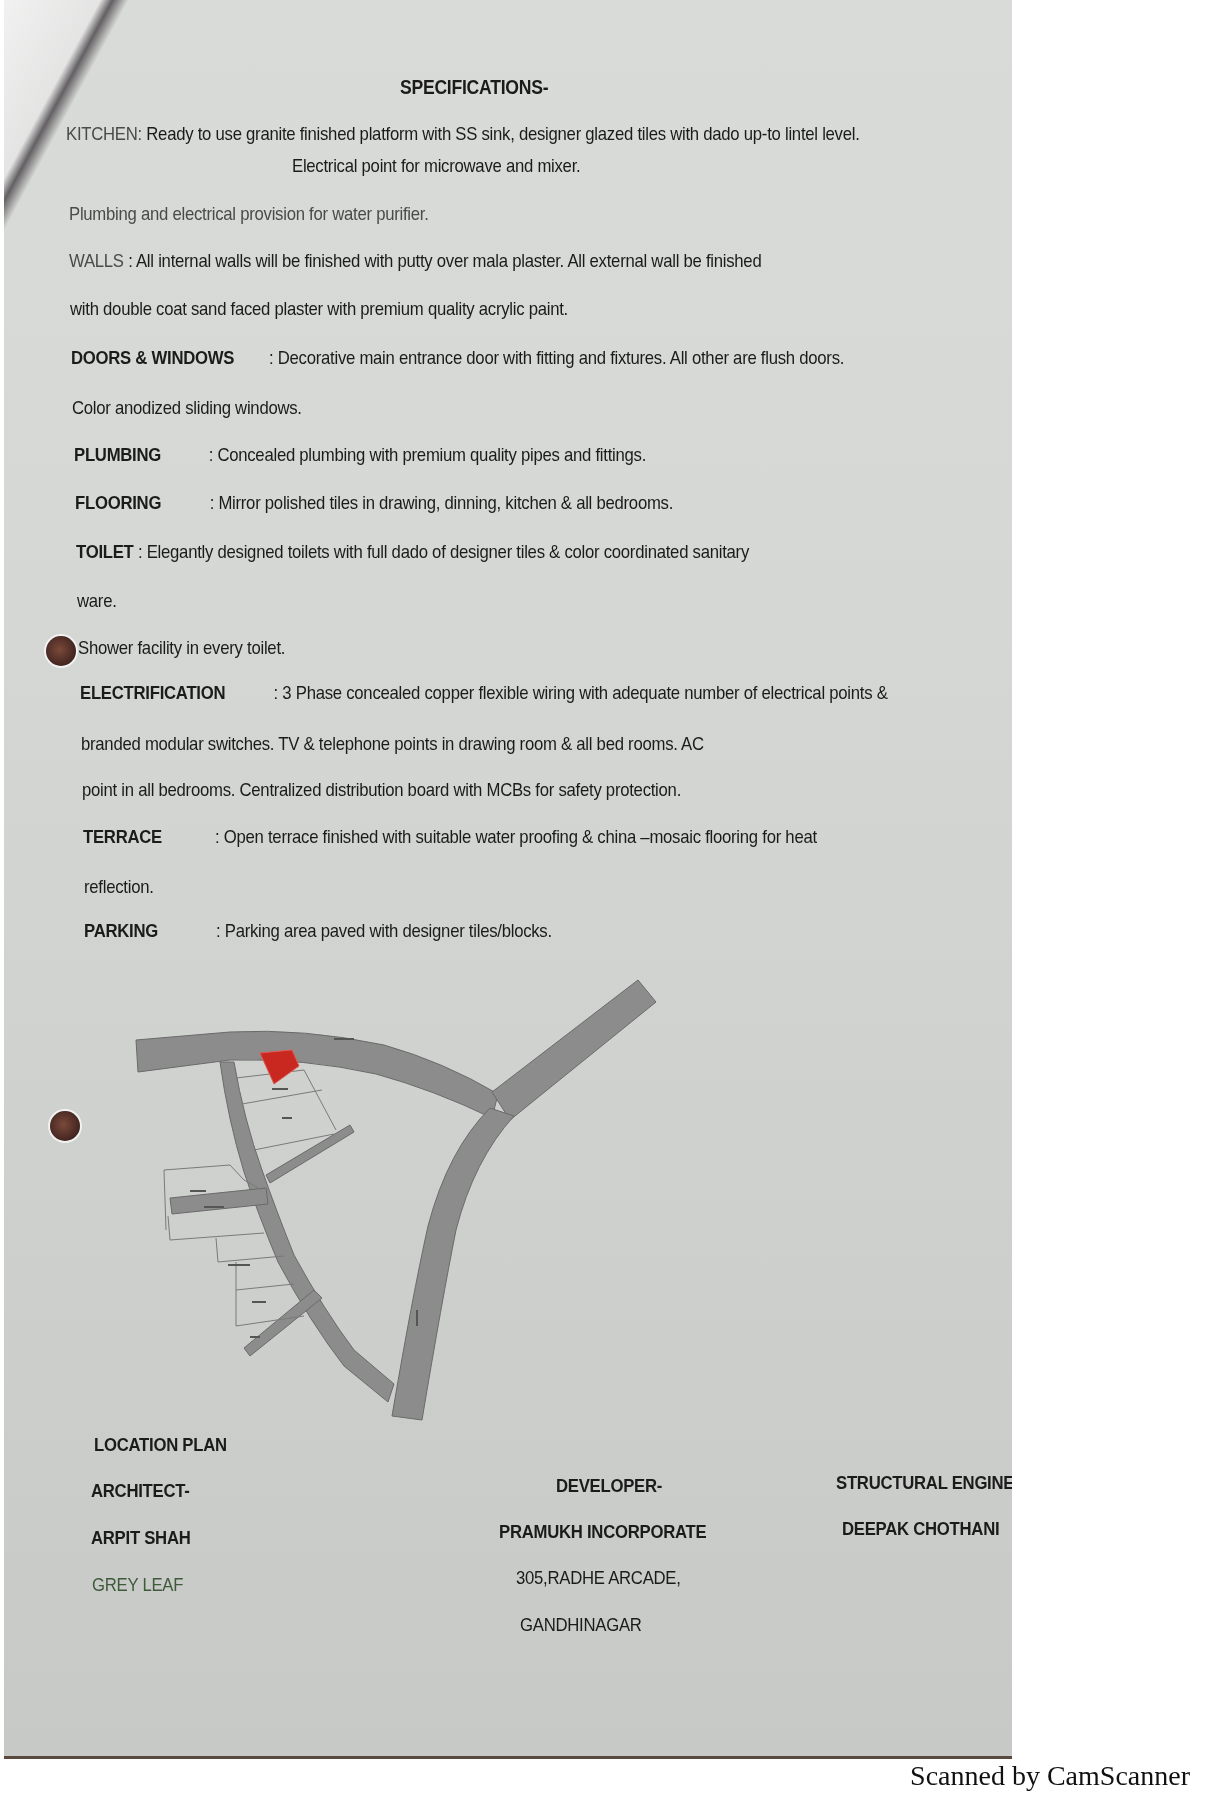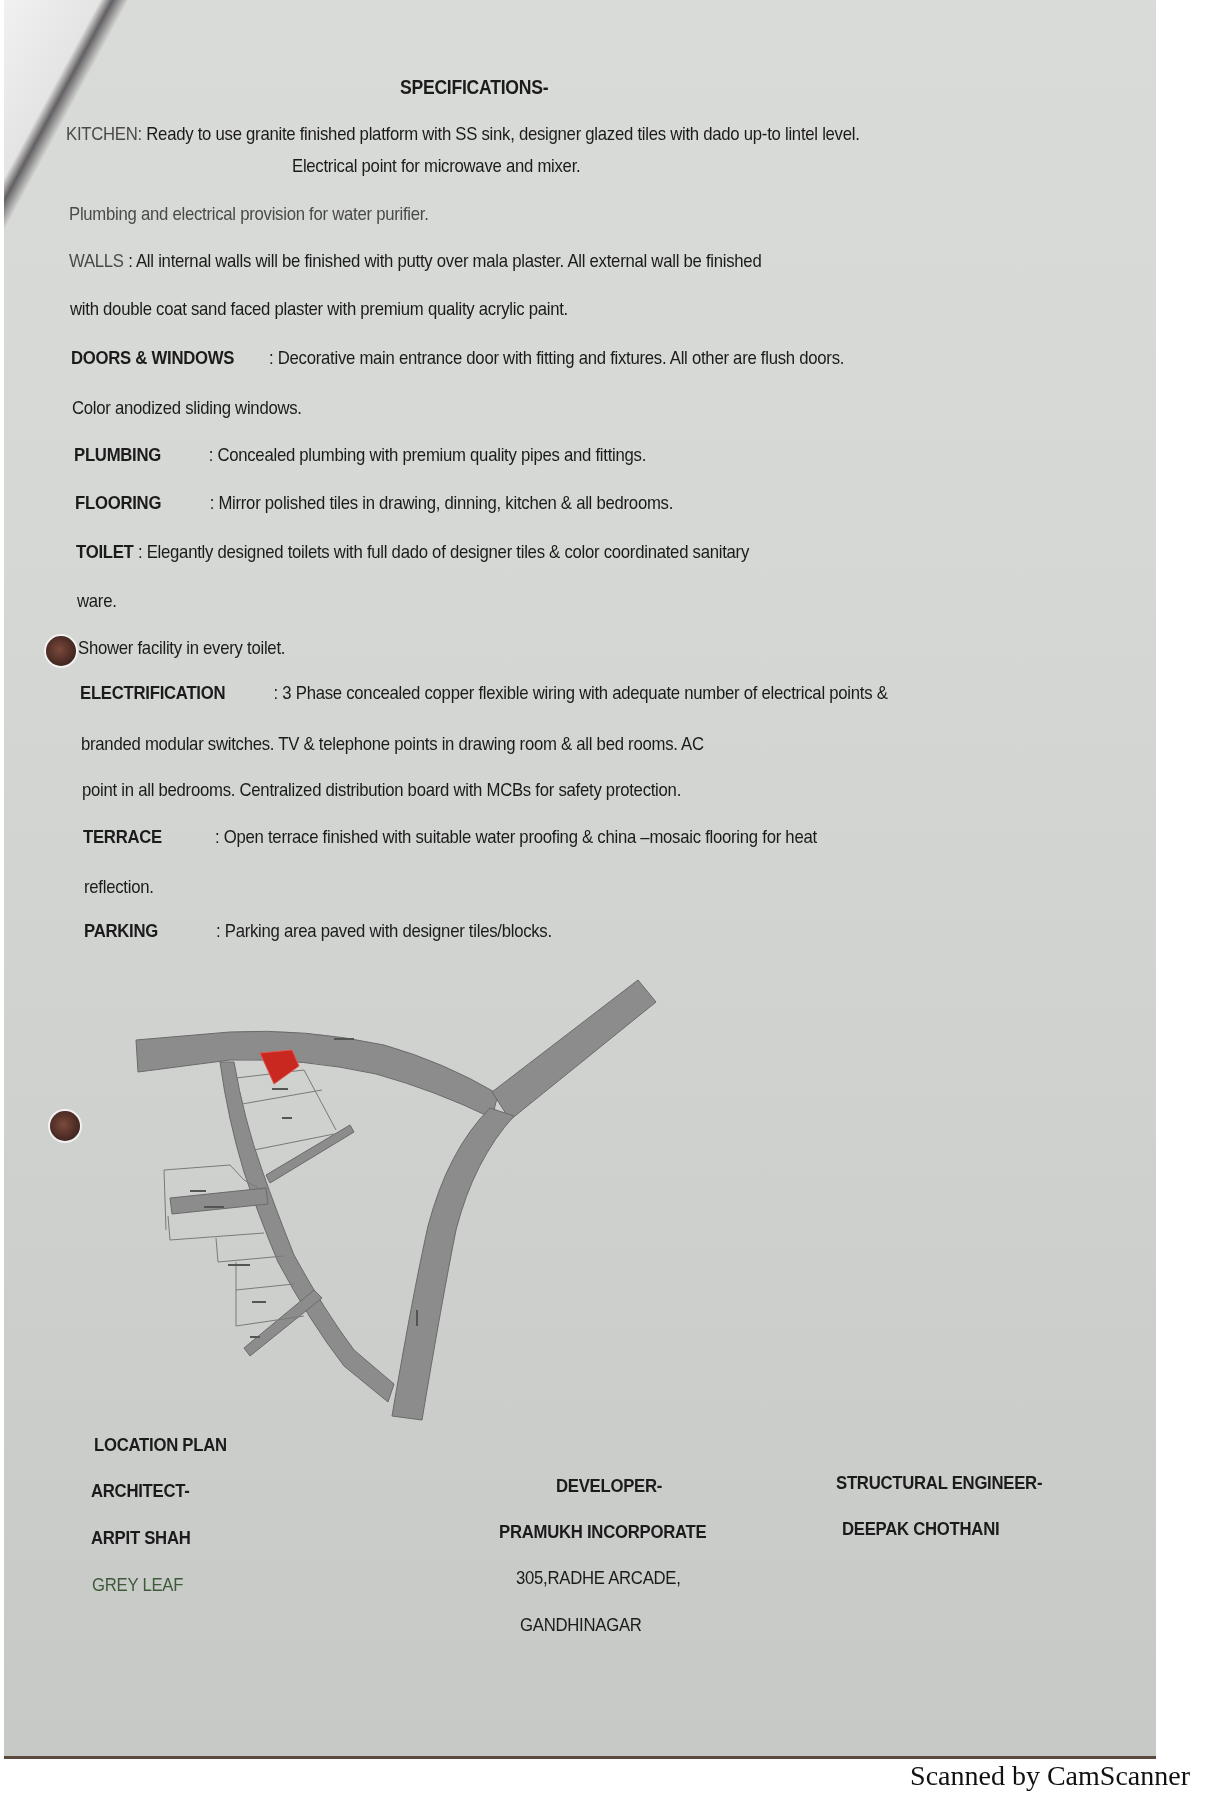--- a/index.html
+++ b/index.html
@@ -2,21 +2,21 @@
 <html><head>
 <meta charset="utf-8">
 <style>
   html, body { margin:0; padding:0; }
   body {
     width:1212px; height:1802px; position:relative; overflow:hidden;
     background:#ffffff;
     font-family:"Liberation Sans", "DejaVu Sans", sans-serif;
   }
   .page {
-    position:absolute; left:4px; top:0; width:1152px; height:1756px;
+    position:absolute; left:4px; top:0; width:1008px; height:1756px;
     background:linear-gradient(180deg,#d9dbd8 0%,#d5d8d4 30%,#cfd2cf 60%,#c6c9c6 100%);
     border-bottom:3px solid #5a4a3e;
     overflow:hidden;
   }
   .fold {
     position:absolute; left:-20px; top:-10px; width:150px; height:300px;
     background:linear-gradient(100deg, rgba(255,255,255,0.7) 0%, rgba(235,235,235,0.6) 60%, rgba(60,55,60,0.75) 66%, rgba(200,200,200,0) 74%);
     transform:skewX(-20deg); transform-origin:top left;
   }
   .txt { position:absolute; color:#1b1b1b; font-size:19px; white-space:nowrap; letter-spacing:-0.3px; transform:scaleX(0.88); transform-origin:left center; }

